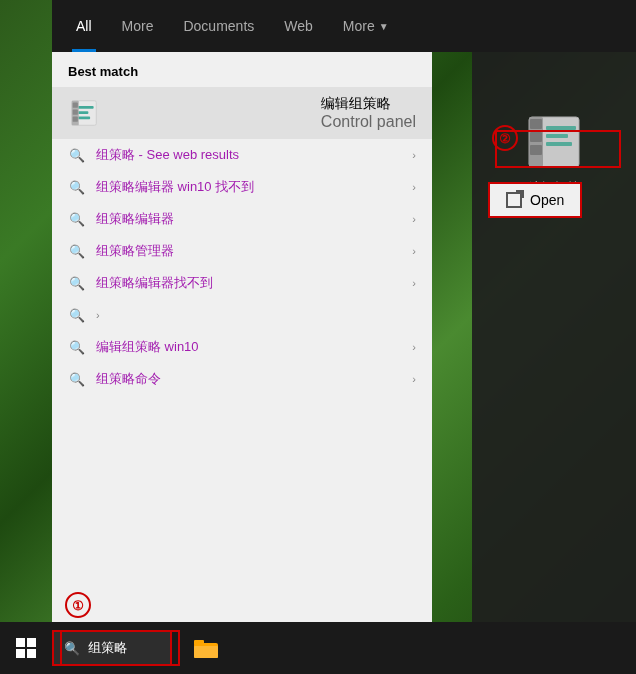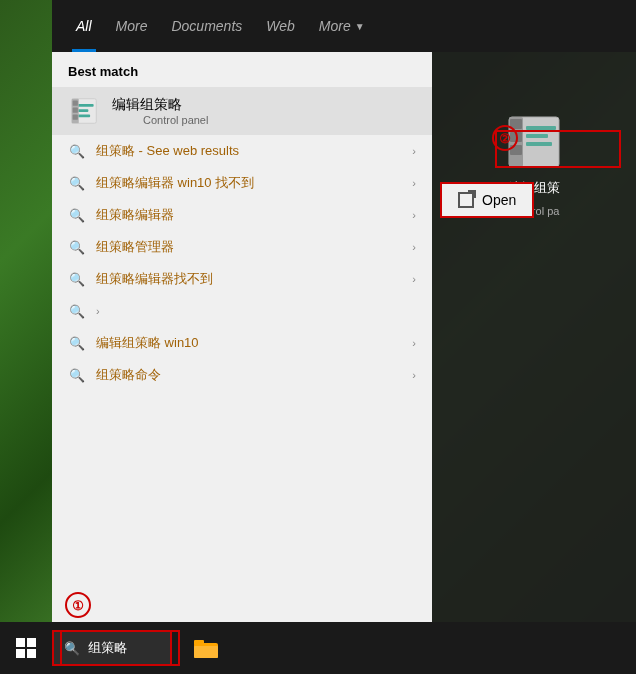--- a/index.html
+++ b/index.html
@@ -33,22 +33,21 @@
       z-index: 10;
     }
 
     
     .nav-tabs {
       background: #1a1a1a;
       display: flex;
       align-items: center;
       height: 52px;
       padding: 0 20px;
-      gap: 16px;
-      font-style: italic;
+      gap: 22px;
     }
 
     .nav-tab {
       color: #aaa;
       font-size: 14px;
       cursor: pointer;
       padding: 0 4px;
       height: 52px;
       display: flex;
       align-items: center;
@@ -77,20 +76,21 @@
 
     .nav-tab.more::after {
       display: none;
     }
 
     
     .main-content {
       display: flex;
       flex: 1;
       overflow: hidden;
+      gap: 40px;
     }
 
     
     .left-panel {
       width: 380px;
       background: #f0f0f0;
       display: flex;
       flex-direction: column;
       overflow: hidden;
     }
@@ -102,20 +102,21 @@
       padding: 12px 16px 8px 16px;
     }
 
     .best-match-item {
       display: flex;
       align-items: center;
       padding: 8px 16px;
       background: #e0e0e0;
       cursor: pointer;
       gap: 12px;
+      justify-content: space-between;
     }
 
     .item-icon {
       width: 32px;
       height: 32px;
       display: flex;
       align-items: center;
       justify-content: center;
       flex-shrink: 0;
     }
@@ -130,23 +131,22 @@
       flex-direction: column;
     }
 
     .item-name {
       font-size: 14px;
       color: #000;
       font-weight: 500;
     }
 
     .item-subtitle {
-      font-size: 11px;
+      font-size: 16px;
       color: #666;
-      margin-left: 31px;
     }
 
     .search-web-title {
       font-weight: 700;
       font-size: 13px;
       color: #000;
       padding: 10px 16px 6px 16px;
     }
 
     .search-result-item {
@@ -164,21 +164,21 @@
       display: flex;
       align-items: center;
       justify-content: center;
       flex-shrink: 0;
       color: #555;
       font-size: 13px;
     }
 
     .search-result-text {
       font-size: 13px;
-      color: #a16207;
+      color: #a21caf;
       flex: 1;
     }
 
     .search-result-arrow {
       color: #888;
       font-size: 11px;
     }
 
     
     .right-panel {
@@ -215,21 +215,21 @@
     .right-subtitle {
       color: #aaa;
       font-size: 11px;
       text-align: center;
     }
 
     
     .open-button-area {
       position: absolute;
       top: 130px;
-      left: 8px;
+      left: 16px;
     }
 
     .open-button {
       display: flex;
       align-items: center;
       gap: 8px;
       padding: 8px 16px;
       background: #f0f0f0;
       border: 2px solid #cc0000;
       cursor: pointer;

